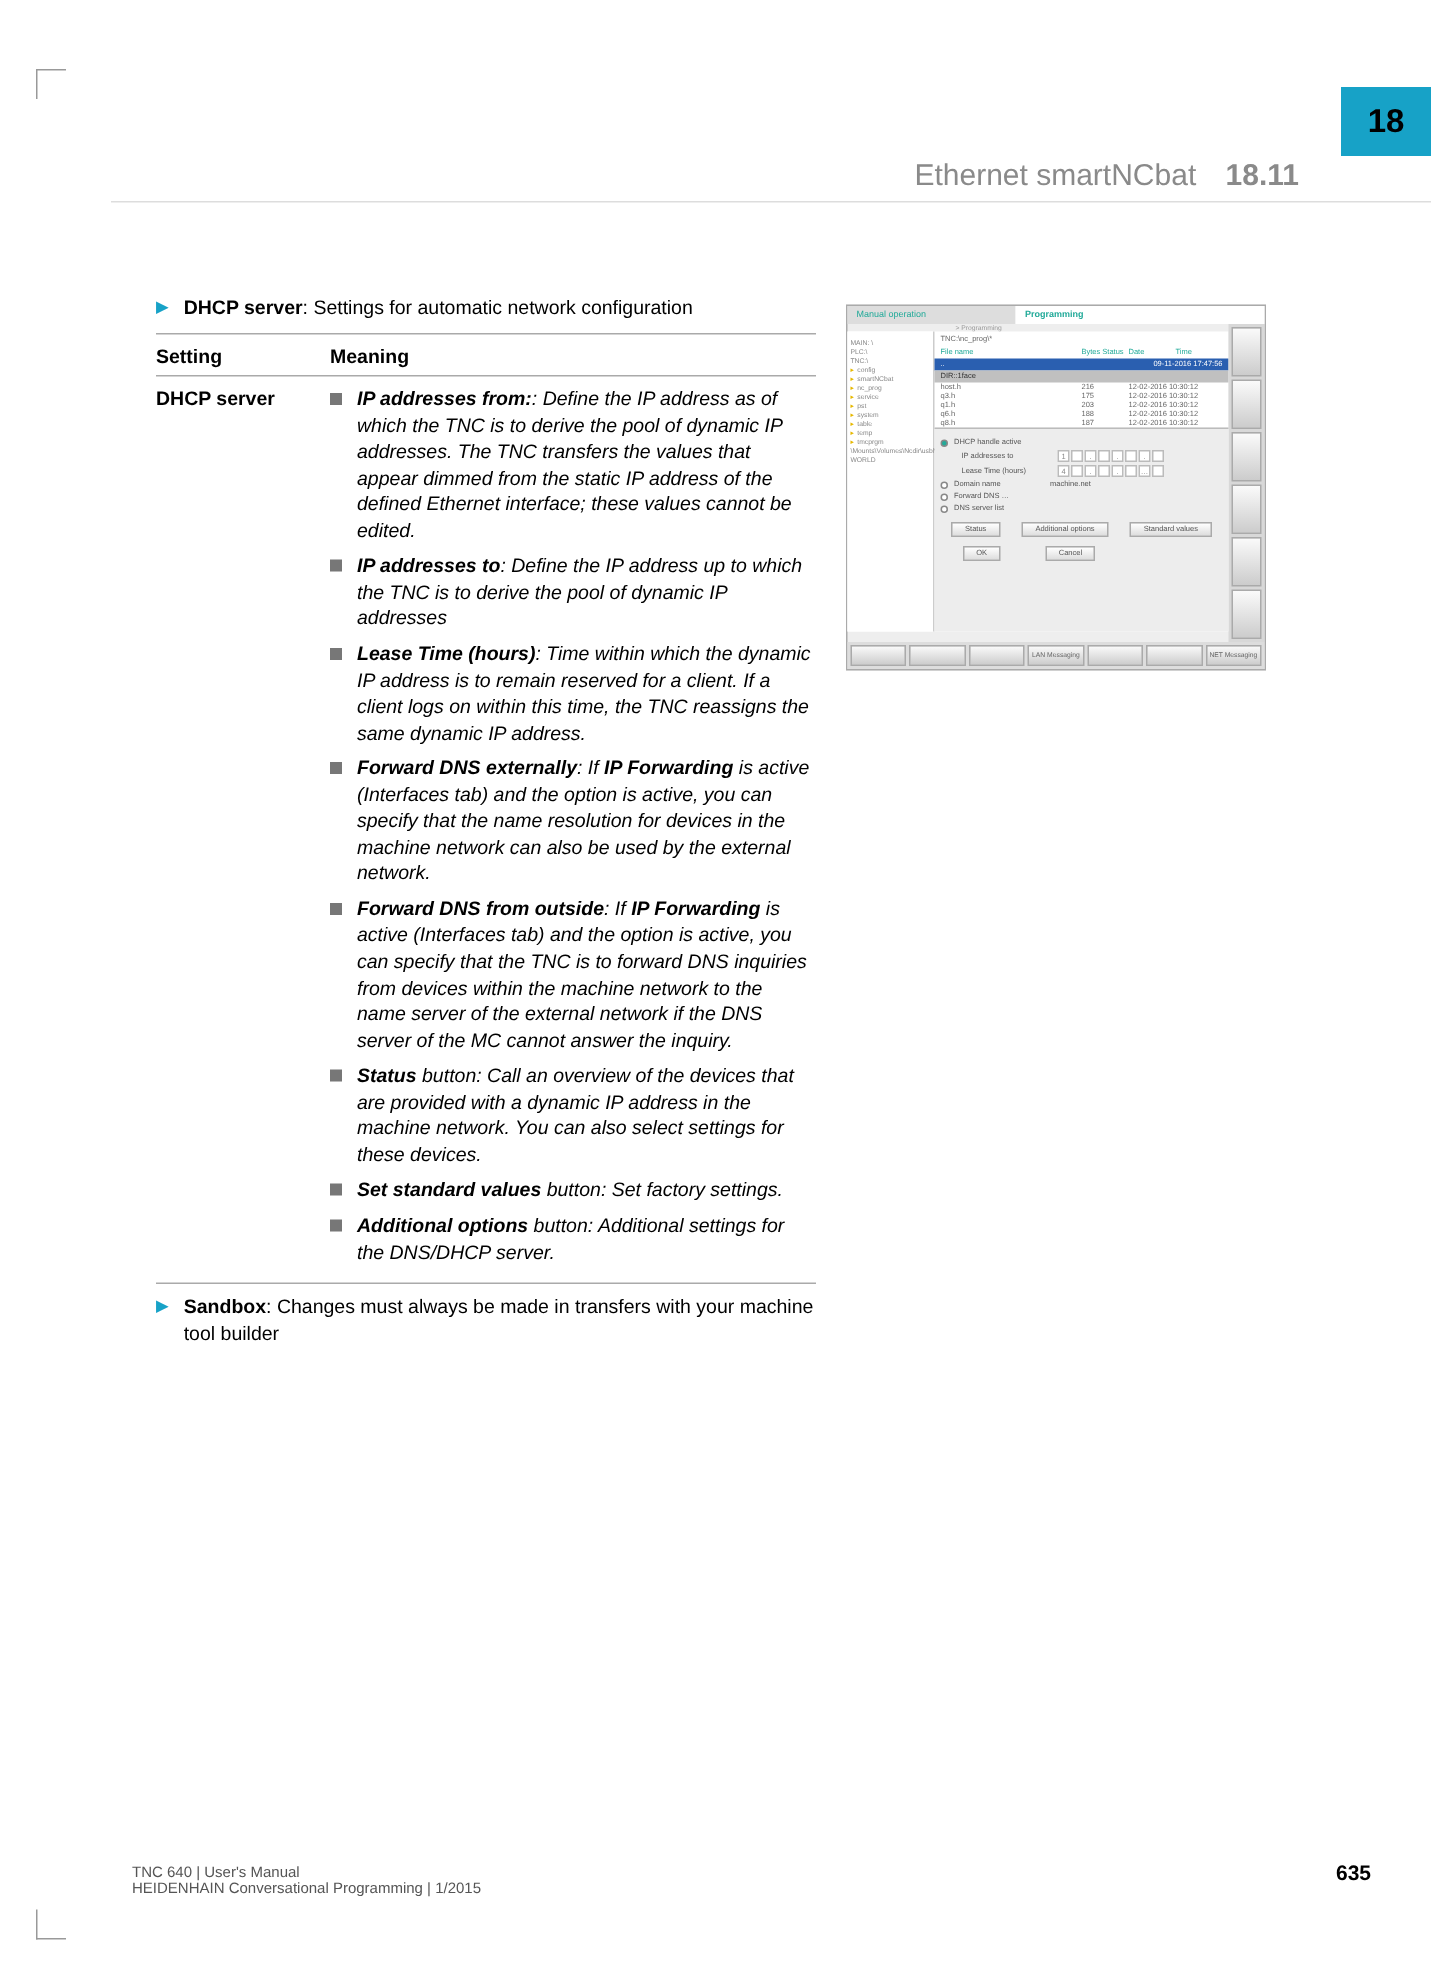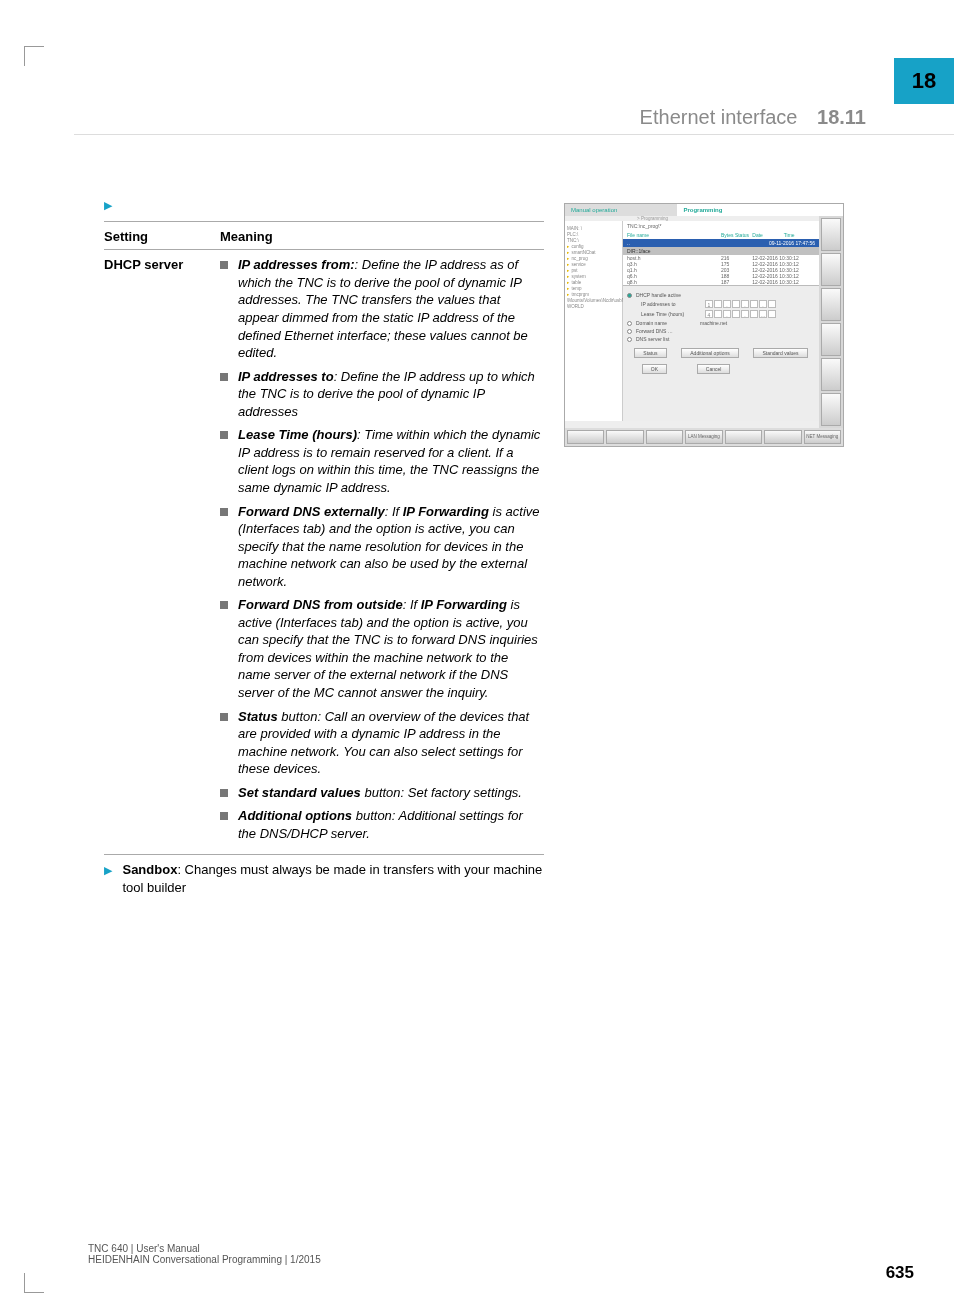--- a/index.html
+++ b/index.html
@@ -14,21 +14,21 @@
   .tri { color:#17a2c7; font-size:11px; margin-right:10px; margin-top:2px; }
   .rule { border-top:1px solid #aaa; margin:4px 0 6px 0; }
   .thead { display:flex; font-weight:bold; margin-bottom:0;align-items:center; }
   .col1 { width:116px; flex-shrink:0; }
   .col2 { flex:1; }
   .trow { display:flex; margin-top:6px; }
   .trow .col1 { font-weight:bold; }
   .items .item { display:flex; margin-bottom:6px;font-style:italic; }
   .sq { width:8px; height:8px; background:#777; flex-shrink:0; margin:5px 10px 0 0; }
   .footer { position:absolute; left:88px; bottom:50px; font-size:10px; color:#555; }
-  .page-num { position:absolute; right:40px; bottom:32px; font-size:17px; font-weight:bold;margin-left:10px; }
+  .page-num { position:absolute; right:40px; bottom:59px; font-size:14px; font-weight:bold;margin-left:10px; }
   .crop-bl { position:absolute; left:24px; bottom:22px; width:20px; height:20px; border-left:1px solid #999; border-bottom:1px solid #999; }
 
   
   .fig { position:absolute; left:564px; top:203px; width:280px; height:244px; border:1px solid #aaa; font-size:5px; color:#333; background:#eee; }
   .fig .titlebar { height:12px; display:flex; }
   .fig .titlebar .mo { background:#ddd; flex:2; display:flex; align-items:center; padding-left:6px; }
   .fig .titlebar .mo .g { color:#2a9; font-size:6px; }
   .fig .titlebar .pr { background:#fff; flex:3; display:flex; align-items:center; padding-left:6px; }
   .fig .titlebar .pr .g { color:#2a9; font-size:6px; font-weight:bold; }
   .fig .body { display:flex; height:200px; background:#fff; }
@@ -61,28 +61,31 @@
 </style>
 </head>
 <body>
 
 <div class="crop-tl"></div>
 <div class="crop-bl"></div>
 
 <div class="page-tab">18</div>
 
 <div class="section-header">
-  <span>Ethernet interface</span>
+  <span>Ethernet smartNCbat</span>
   <span class="num">18.11</span>
 </div>
 <div class="hr"></div>
 
 <div class="content">
   <div class="top-bullet">
     <span class="tri">▶</span>
+    <div>
+      <b>DHCP server</b><span>: Settings for automatic network configuration</span>
+    </div>
   </div>
 
   <div class="rule"></div>
   <div class="thead">
     <div class="col1">Setting</div>
     <div class="col2">Meaning</div>
   </div>
   <div class="rule"></div>
 
   <div class="trow">

